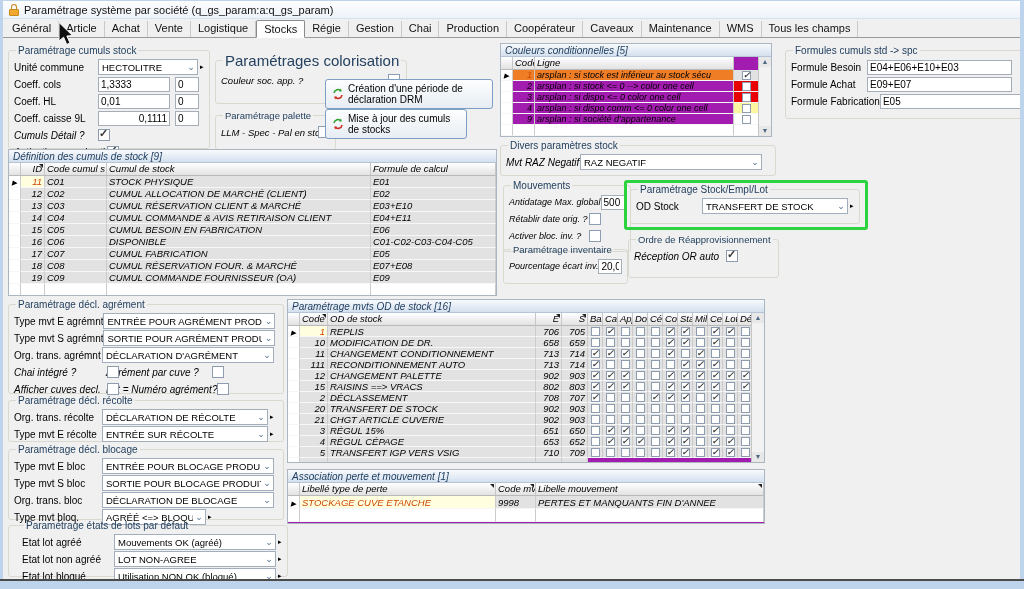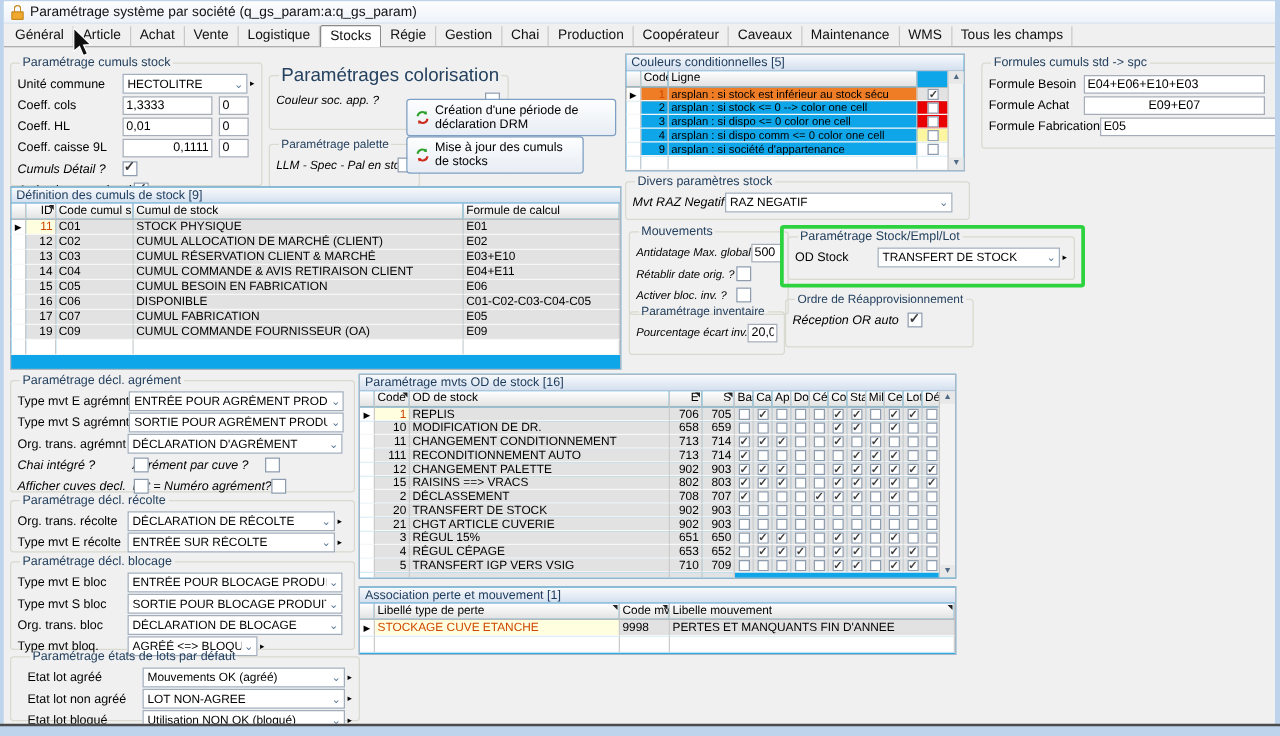--- a/index.html
+++ b/index.html
@@ -44,21 +44,21 @@
   .cb.on::after { content:"\2713"; position:absolute; left:0px; top:-3px; font-size:11px; color:#3c3c3c; font-weight:bold; }
   .cb:not(.big).on::after { font-size:9px; top:-2px; }
 
   
   .btn { position:absolute; height:22px; border:1px solid #7d9fc4; border-radius:3px;
     background:linear-gradient(#fdfefe,#e7edf4); display:flex; align-items:center; padding:14px 6px; gap:4px;
     font-size:10px; cursor:default; }
   .btn svg { flex:0 0 auto; }
 
   
-  .tpanel { position:absolute; background:#0ea5e9; border:1px solid #aab6c2; overflow:hidden; }
+  .tpanel { position:absolute; background:#a21caf; border:1px solid #aab6c2; overflow:hidden;font-style:italic; }
   .band { height:13px; background:linear-gradient(#f8fafc,#d4e0ef); border-bottom:1px solid #b5c3d6;
     font-size:10px; line-height:13px; padding-left:4px; color:#1b3a5c; }
   .ghead { display:grid; height:13px; }
   .gh { background:linear-gradient(#ffffff,#e2e2e2); border-right:1px solid #c6c6c6; border-bottom:1px solid #b9b9b9;
     font-size:9.5px; line-height:12px; padding:0 2px; overflow:hidden; white-space:nowrap; position:relative; }
   .gh.num { text-align:right; }
   .gh.sort::after { content:""; position:absolute; right:1px; top:1px; border-left:4px solid transparent; border-top:4px solid #222; }
   .trow { display:grid; }
   .gcell { background:#e2e2e2; border-right:1px solid #cbcbcb; border-bottom:1px solid #f7f7f7;
     font-size:9.5px; line-height:inherit; padding:0 2px; overflow:hidden; white-space:nowrap; }
@@ -260,20 +260,27 @@
             </div>
 
             <div class="trow cumuls-grid">
               <div class="gcell ptr"></div>
               <div class="gcell num selcell">17</div>
               <div class="gcell">C07</div>
               <div class="gcell">CUMUL FABRICATION</div>
               <div class="gcell">E05</div>
             </div>
 
+            <div class="trow cumuls-grid">
+              <div class="gcell ptr"></div>
+              <div class="gcell num selcell">18</div>
+              <div class="gcell">C08</div>
+              <div class="gcell">CUMUL RÉSERVATION FOUR. &amp; MARCHÉ</div>
+              <div class="gcell">E07+E08</div>
+            </div>
 
             <div class="trow cumuls-grid">
               <div class="gcell ptr"></div>
               <div class="gcell num selcell">19</div>
               <div class="gcell">C09</div>
               <div class="gcell">CUMUL COMMANDE FOURNISSEUR (OA)</div>
               <div class="gcell">E09</div>
             </div>
           </div>
         <div class="trow cumuls-grid emptyrow">
@@ -352,21 +359,21 @@
       </div>
 
       <fieldset class="gb" style="left:782px;top:7px;width:234px;height:74px;">
         <legend>Formules cumuls std -&gt; spc</legend>
         <div class="frow">
           <span class="lbl" style="flex-basis:76px">Formule Besoin</span>
           <input class="tbox" style="width: 145px;" value="E04+E06+E10+E03">
         </div>
         <div class="frow">
           <span class="lbl" style="flex-basis:76px">Formule Achat</span>
-          <input class="tbox" style="width: 145px; text-align: center;" value="E09+E07">
+          <input class="tbox" style="width: 145px;" value="E09+E07">
         </div>
         <div class="frow">
           <span class="lbl" style="flex-basis:76px">Formule Fabrication</span>
           <input class="tbox" style="width: 145px;" value="E05">
         </div>
       </fieldset>
 
       <fieldset class="gb" style="left:497px;top:102px;width:276px;height:36px;">
         <legend>Divers paramètres stock</legend>
         <div class="frow">

